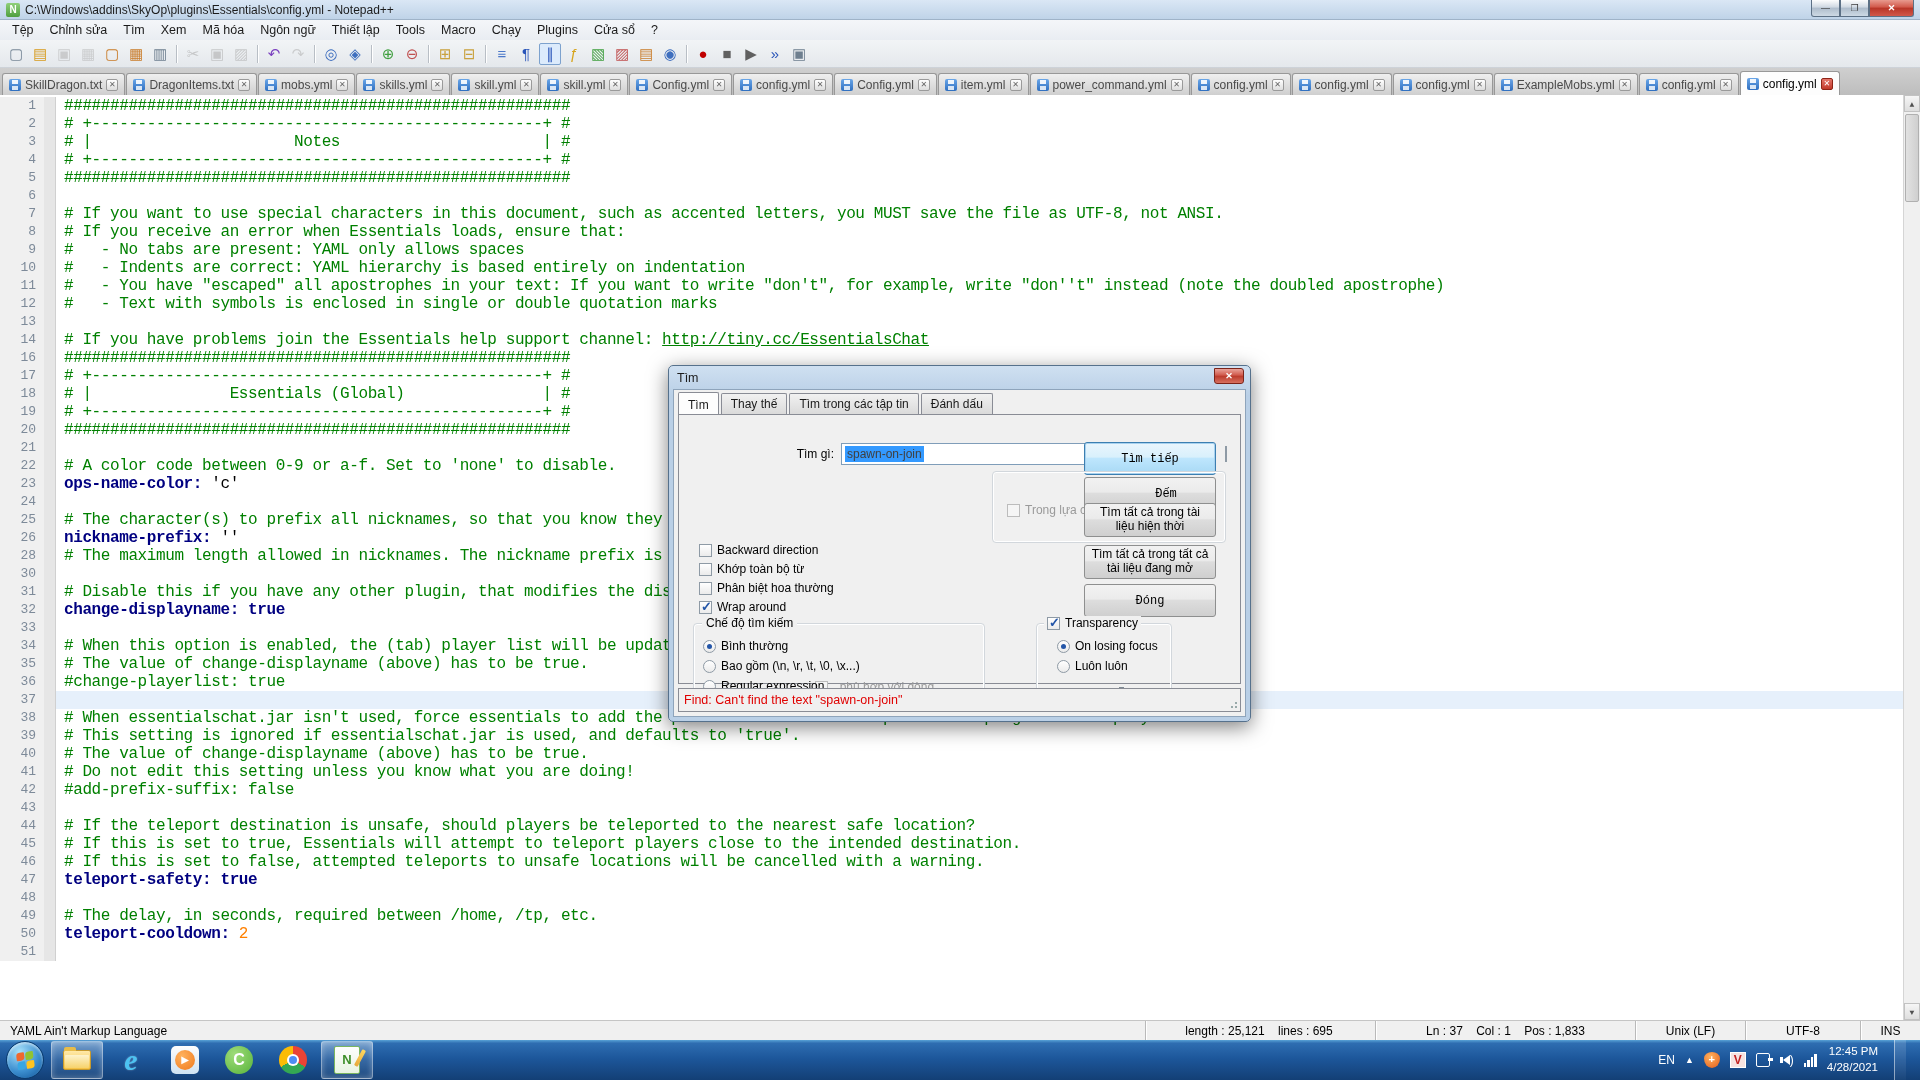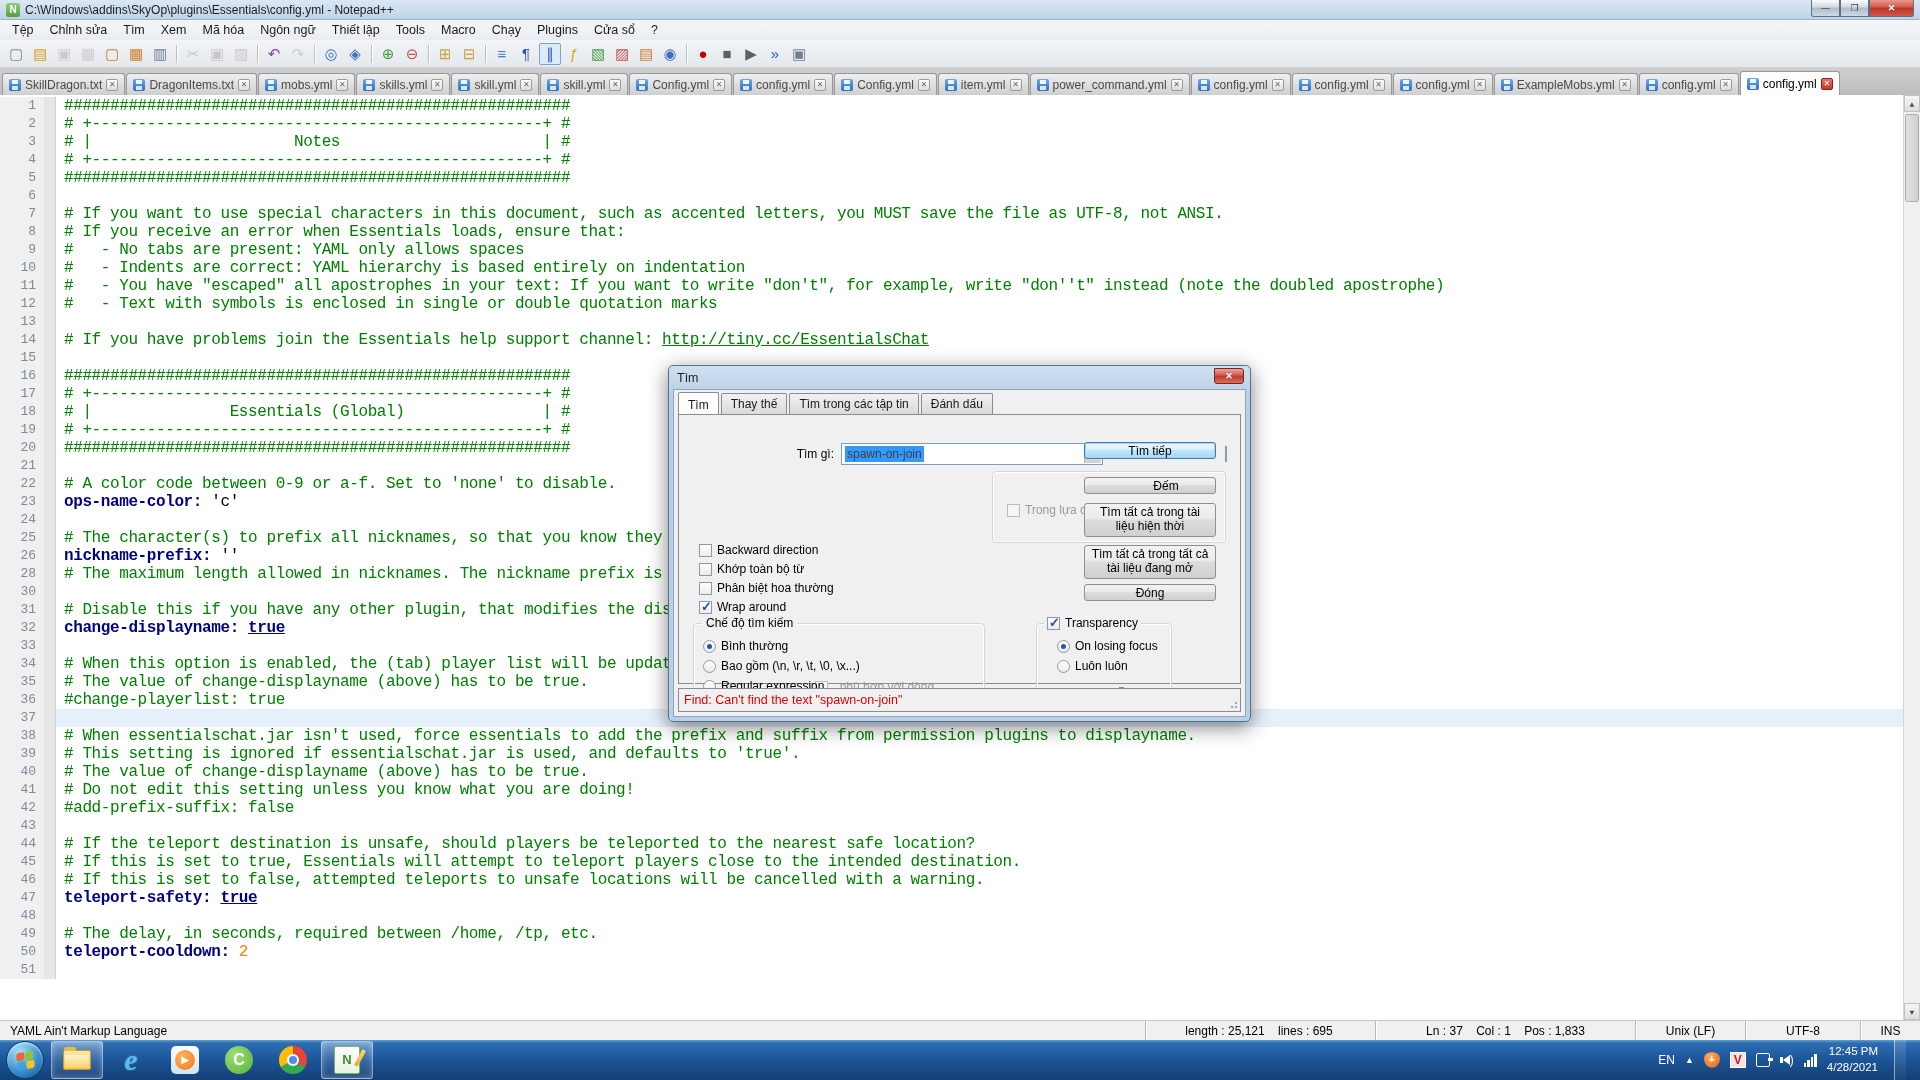--- a/index.html
+++ b/index.html
@@ -40,21 +40,21 @@
   
   .editor { position:relative; flex:1 1 auto; background:#fff; overflow:hidden; font-family:"Liberation Mono","DejaVu Sans Mono",monospace; }
   .ed-lines { position:absolute; left:0; top:2px; right:17px; }
   .ed-line { display:grid; grid-template-columns:44px 12px 1fr; height:18px; line-height:18px; white-space:pre; }
   .ln { background:#f0f0f0; color:#7d8a99; text-align:right; padding-right:8px; font-size:13px; }
   .ln-margin { background:#e6e6e6; border-right:1px solid #d0d0d0; }
   .code { padding-left:8px; font-size:16px; letter-spacing:-0.4px; }
   .ed-line.current .code { background:#e6f0fb; }
   .tk-c { color:#008000; }
   .tk-k { color:#000080; font-weight:bold; }
-  .tk-b { color:#000080; font-weight:bold;text-decoration:underline; }
+  .tk-b { color:#000080; font-weight:bold; }
   .tk-n { color:#ff8000; }
   .tk-s { color:#000000; }
   .tk-t { color:#000000; }
   .tk-l { color:#008000; text-decoration:underline; }
   .vscroll { position:absolute; top:0; right:0; bottom:0; width:17px; background:#f0f0f0; border-left:1px solid #d5d5d5; }
   .sb-arrow { height:17px; text-align:center; font-size:8px; line-height:17px; color:#505050; background:linear-gradient(#f6f6f6,#dedede); border:1px solid #c2c2c2; }
   .sb-arrow.down { position:absolute; bottom:0; left:0; right:0; }
   .sb-thumb { position:absolute; top:19px; left:1px; right:1px; height:88px; background:linear-gradient(90deg,#e2e2e2,#cfcfcf); border:1px solid #b0b0b0; border-radius:2px; }
 
   
@@ -71,21 +71,21 @@
   .fd-tabs { position:absolute; left:4px; top:3px; display:flex; align-items:flex-end; height:22px; }
   .fd-tab { padding:3px 9px 4px 9px; border:1px solid #898c95; border-bottom:none; background:linear-gradient(#f1f1f1,#d9d9d9); margin-right:2px; border-radius:2px 2px 0 0; font-size:12px; color:#1a1a1a; }
   .fd-tab.active { background:#fdfdfd; padding-top:5px; position:relative; top:1px; }
   .fd-page { position:absolute; left:4px; right:4px; top:24px; bottom:32px; background:#f0f0f0; border:1px solid #898c95; }
   .fd-label { position:absolute; left:70px; top:32px; width:85px; text-align:right; font-size:12px; }
   .fd-combo { position:absolute; left:162px; top:28px; width:262px; height:22px; background:#fff; border:1px solid #7f9db9; display:flex; align-items:center; }
   .fd-combo .sel { margin-left:3px; background:#3399ff; color:#404040; font-size:12px; padding:1px 2px; }
   .fd-combo .drop { position:absolute; right:1px; top:1px; bottom:1px; width:17px; background:linear-gradient(#f2f2f2,#d0d0d0); border-left:1px solid #aab8c8; text-align:center; font-size:7px; line-height:18px; color:#333; }
   .fd-btn { position:absolute; left:405px; width:132px; border:1px solid #8e8f8f; border-radius:3px; background:linear-gradient(#f2f2f2 0%,#ebebeb 45%,#dddddd 50%,#cfcfcf 100%); font-size:12px; text-align:center; display:flex; align-items:center; justify-content:center; color:#000; }
   .fd-btn.default { border:1px solid #3c7fb1; box-shadow:0 0 0 1px #a8d2ef inset; background:linear-gradient(#eaf6fd,#d9f0fc 45%,#bee6fd 50%,#a7d9f5); }
-  .h22 { height:17px; } .h34 { height:34px; line-height:1.15; padding:0 4px; }
+  .h22 { height:33px;font-family:Liberation Mono, monospace; } .h34 { height:34px; line-height:1.15; padding:0 4px; }
   .fd-aftercheck { position:absolute; left:546px; top:32px; }
   .group { position:absolute; border:1px solid #d2d7dc; border-radius:4px; box-shadow:inset 0 0 0 1px #fff; }
   .group-label { position:absolute; top:-8px; left:8px; background:#f0f0f0; padding:0 4px; font-size:12px; }
   .grp-insel { left:313px; top:56px; width:234px; height:72px; }
   .grp-mode { left:14px; top:208px; width:292px; height:82px; }
   .grp-trans { left:357px; top:208px; width:136px; height:82px; }
   .opt-row { position:absolute; display:flex; align-items:center; gap:5px; font-size:12px; white-space:nowrap; }
   .cb { width:13px; height:13px; border:1px solid #8e9aa5; background:linear-gradient(#fff,#ebebeb); position:relative; flex:0 0 auto; }
   .cb.checked::after { content:"✓"; position:absolute; left:1px; top:-3px; color:#2456a8; font-size:13px; font-weight:bold; }
   .cb.disabled { border-color:#bcbcbc; background:#f5f5f5; }
@@ -374,21 +374,20 @@
           <div class="ed-line"><span class="ln">5</span><span class="ln-margin"></span><span class="code"><span class="tk-c">#######################################################</span></span></div>
           <div class="ed-line"><span class="ln">6</span><span class="ln-margin"></span><span class="code"></span></div>
           <div class="ed-line"><span class="ln">7</span><span class="ln-margin"></span><span class="code"><span class="tk-c"># If you want to use special characters in this document, such as accented letters, you MUST save the file as UTF-8, not ANSI.</span></span></div>
           <div class="ed-line"><span class="ln">8</span><span class="ln-margin"></span><span class="code"><span class="tk-c"># If you receive an error when Essentials loads, ensure that:</span></span></div>
           <div class="ed-line"><span class="ln">9</span><span class="ln-margin"></span><span class="code"><span class="tk-c">#   - No tabs are present: YAML only allows spaces</span></span></div>
           <div class="ed-line"><span class="ln">10</span><span class="ln-margin"></span><span class="code"><span class="tk-c">#   - Indents are correct: YAML hierarchy is based entirely on indentation</span></span></div>
           <div class="ed-line"><span class="ln">11</span><span class="ln-margin"></span><span class="code"><span class="tk-c">#   - You have "escaped" all apostrophes in your text: If you want to write "don't", for example, write "don''t" instead (note the doubled apostrophe)</span></span></div>
           <div class="ed-line"><span class="ln">12</span><span class="ln-margin"></span><span class="code"><span class="tk-c">#   - Text with symbols is enclosed in single or double quotation marks</span></span></div>
           <div class="ed-line"><span class="ln">13</span><span class="ln-margin"></span><span class="code"></span></div>
           <div class="ed-line"><span class="ln">14</span><span class="ln-margin"></span><span class="code"><span class="tk-c"># If you have problems join the Essentials help support channel: </span><span class="tk-l">http://tiny.cc/EssentialsChat</span></span></div>
-          <div class="ed-line"><span class="ln">15</span><span class="ln-margin"></span><span class="code"></span></div>
           <div class="ed-line"><span class="ln">16</span><span class="ln-margin"></span><span class="code"><span class="tk-c">#######################################################</span></span></div>
           <div class="ed-line"><span class="ln">17</span><span class="ln-margin"></span><span class="code"><span class="tk-c"># +-------------------------------------------------+ #</span></span></div>
           <div class="ed-line"><span class="ln">18</span><span class="ln-margin"></span><span class="code"><span class="tk-c"># |               Essentials (Global)               | #</span></span></div>
           <div class="ed-line"><span class="ln">19</span><span class="ln-margin"></span><span class="code"><span class="tk-c"># +-------------------------------------------------+ #</span></span></div>
           <div class="ed-line"><span class="ln">20</span><span class="ln-margin"></span><span class="code"><span class="tk-c">#######################################################</span></span></div>
           <div class="ed-line"><span class="ln">21</span><span class="ln-margin"></span><span class="code"></span></div>
           <div class="ed-line"><span class="ln">22</span><span class="ln-margin"></span><span class="code"><span class="tk-c"># A color code between 0-9 or a-f. Set to 'none' to disable.</span></span></div>
           <div class="ed-line"><span class="ln">23</span><span class="ln-margin"></span><span class="code"><span class="tk-k">ops-name-color:</span><span class="tk-t"> </span><span class="tk-s">'c'</span></span></div>
           <div class="ed-line"><span class="ln">24</span><span class="ln-margin"></span><span class="code"></span></div>
           <div class="ed-line"><span class="ln">25</span><span class="ln-margin"></span><span class="code"><span class="tk-c"># The character(s) to prefix all nicknames, so that you know they</span></span></div>

